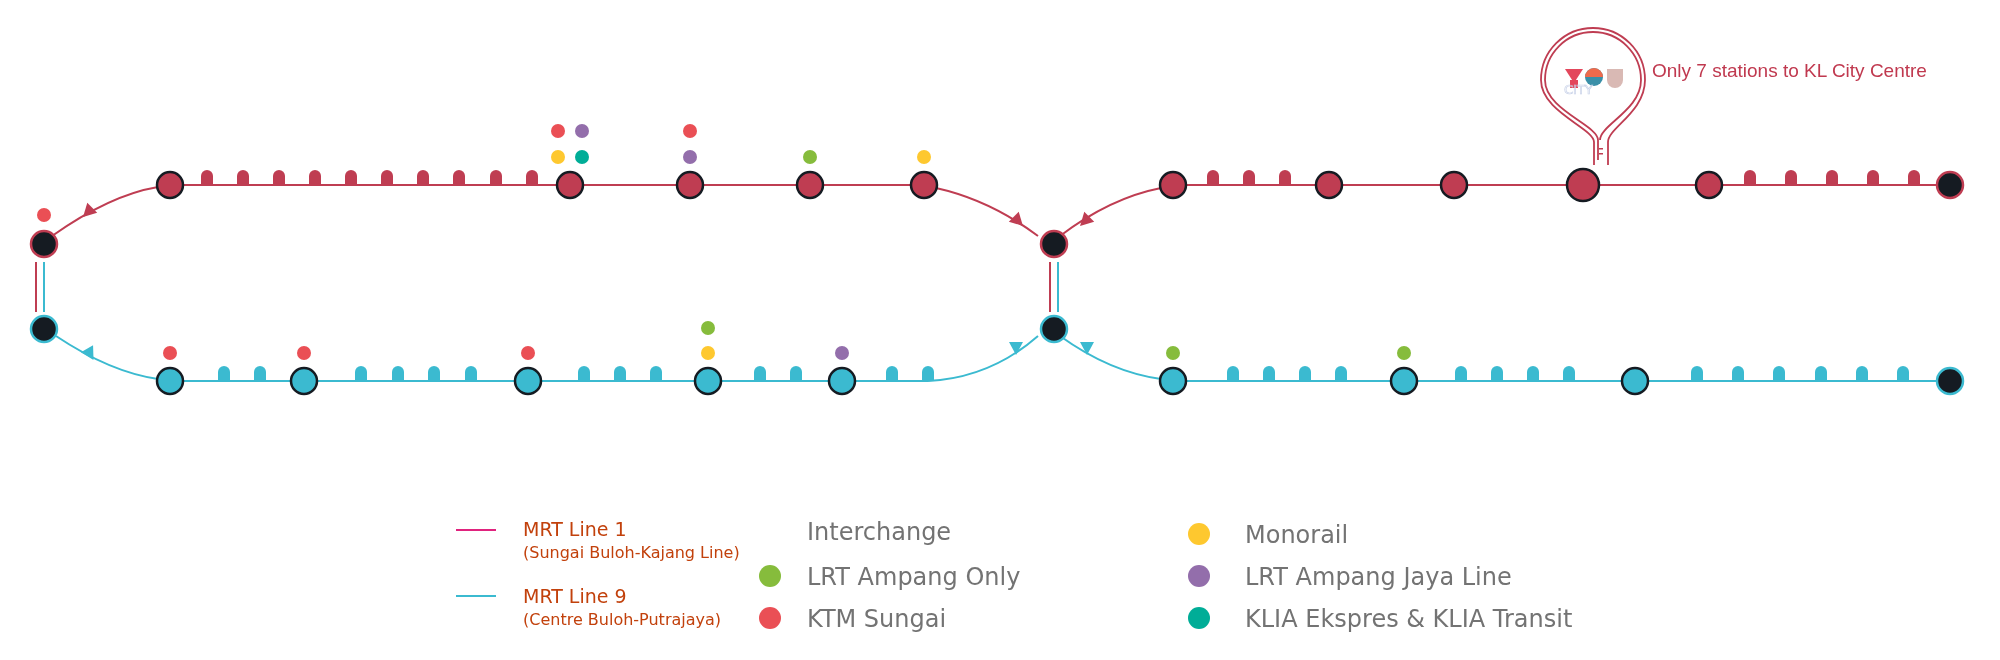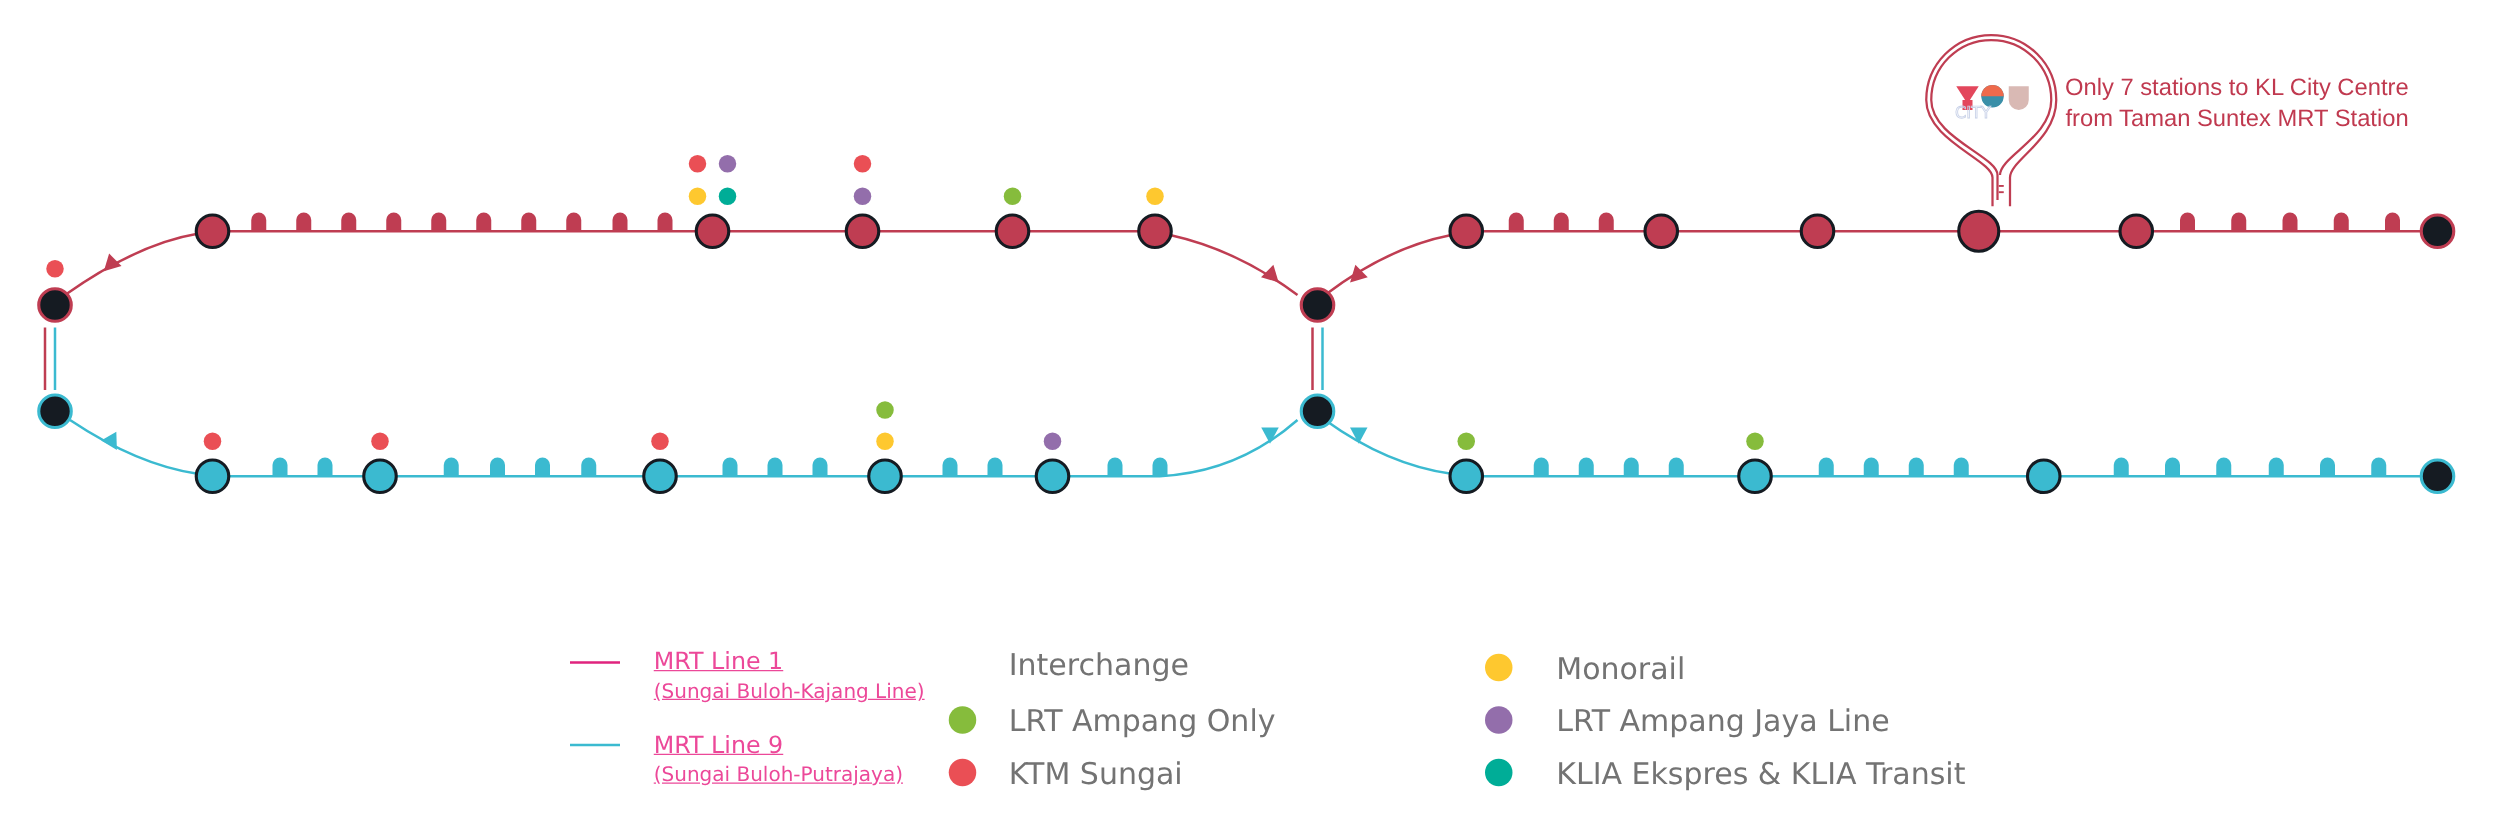--- a/index.html
+++ b/index.html
@@ -1,19 +1,19 @@
 <!DOCTYPE html>
 <html><head>
 <meta charset="utf-8">
 <style>
   html, body { margin:0; padding:0; background:#ffffff; }
   body { width:2000px; height:660px; position:relative; overflow:hidden; font-family:"Liberation Sans", sans-serif; }
   #map { position:absolute; left:0; top:0; }
   .callout { position:absolute; left:1652px; top:58px; color:#c0394f; font-size:19px; line-height:25px; font-family:"Liberation Sans", sans-serif;text-align:right; }
-  .legend { position:absolute; color:#ec4899; font-family:"DejaVu Sans", sans-serif;text-decoration:underline; }
+  .legend { position:absolute; color:#c2410c; font-family:"DejaVu Sans", sans-serif; }
   .lg-title { font-size:19px; }
   .lg-sub { font-size:16px; margin-top:3px; }
   .lg-line { position:absolute; width:40px; height:2px; }
   .lg-dot { position:absolute; width:22px; height:22px; border-radius:50%; }
   .lg-text { position:absolute; font-size:24px; color:#737373; font-family:"DejaVu Sans", sans-serif; white-space:nowrap; }
 </style>
 </head>
 <body>
 
 <svg id="map" width="2000" height="660">
@@ -130,33 +130,32 @@
     <polygon points="1565,69 1583,69 1574,83" fill="#e3475c"></polygon>
     <rect x="1570" y="80" width="8" height="8" fill="#e3475c"></rect>
     <circle cx="1594" cy="77" r="9" fill="#3a8fa8"></circle>
     <path d="M1585,77 A9,9 0 0 1 1603,77 L1585,77 Z" fill="#ee6a4c"></path>
     <path d="M1607,69 L1607,80 A8,8 0 0 0 1623,80 L1623,69 Z" fill="#d9b9b4"></path>
     <text x="1564" y="94" font-size="13" fill="none" stroke="#c9d2e8" stroke-width="0.7" font-family="DejaVu Sans, sans-serif">CITY</text>
   </svg>
 
 <div class="callout">
   <div>Only 7 stations to KL City Centre</div>
-  <div>from Taman Suntex MRT Station</div>
 </div>
 
 <div>
   <div class="lg-line" style="left:456px;top:529px;background:#e0237e"></div>
   <div class="legend" style="left:523px;top:518px">
     <div class="lg-title">MRT Line 1</div>
     <div class="lg-sub">(Sungai Buloh-Kajang Line)</div>
   </div>
   <div class="lg-line" style="left:456px;top:595px;background:#3bbad0"></div>
   <div class="legend" style="left:523px;top:585px">
     <div class="lg-title">MRT Line 9</div>
-    <div class="lg-sub">(Sungai Buloh-Putrajaya)</div>
+    <div class="lg-sub">(Centre Buloh-Putrajaya)</div>
   </div>
   <div class="lg-text" style="left:807px;top:518px">Interchange</div>
 
   <div class="lg-dot" style="left: 759px; top: 565px; background: rgb(134, 188, 60);"></div>
   <div class="lg-text" style="left:807px;top:563px">LRT Ampang Only</div>
   <div class="lg-dot" style="left: 759px; top: 607px; background: rgb(234, 79, 85);"></div>
   <div class="lg-text" style="left:807px;top:605px">KTM Sungai</div>
 
   <div class="lg-dot" style="left: 1188px; top: 523px; background: rgb(254, 200, 47);"></div>
   <div class="lg-text" style="left:1245px;top:521px">Monorail</div>

